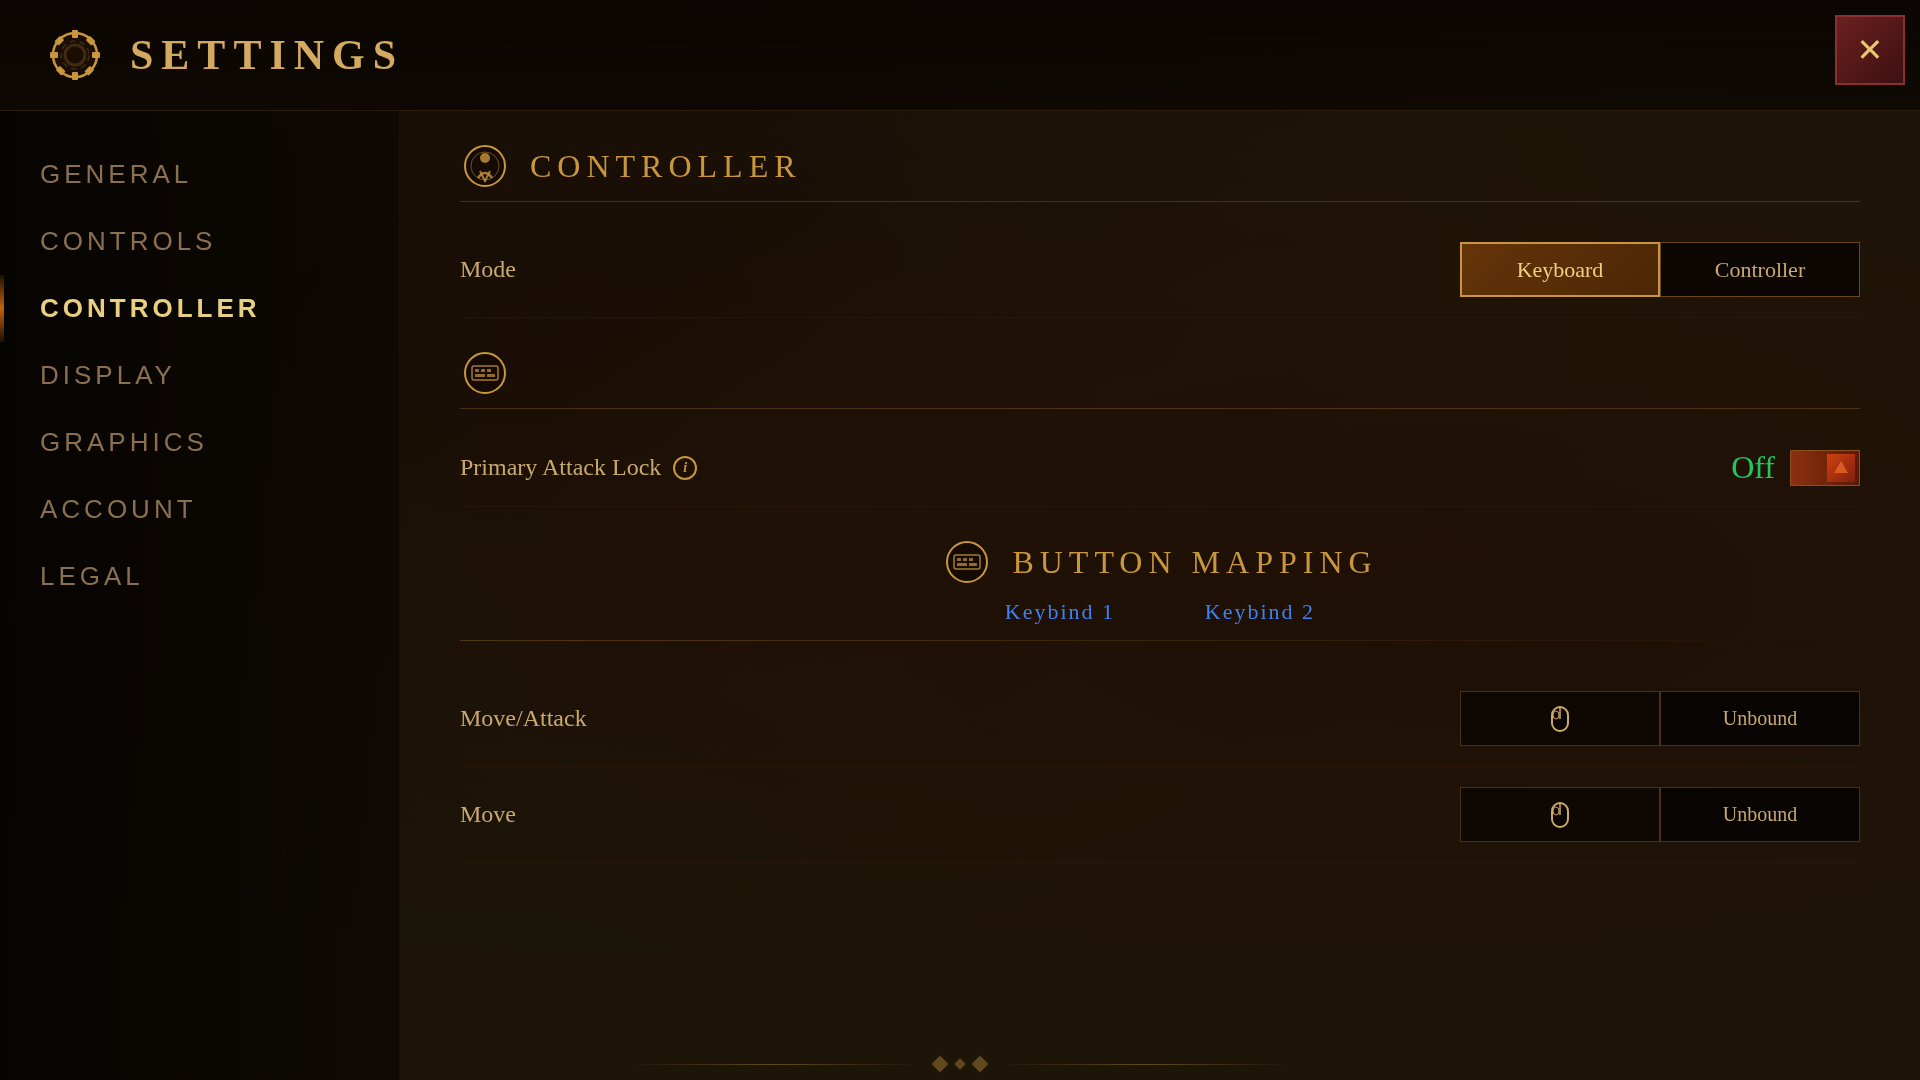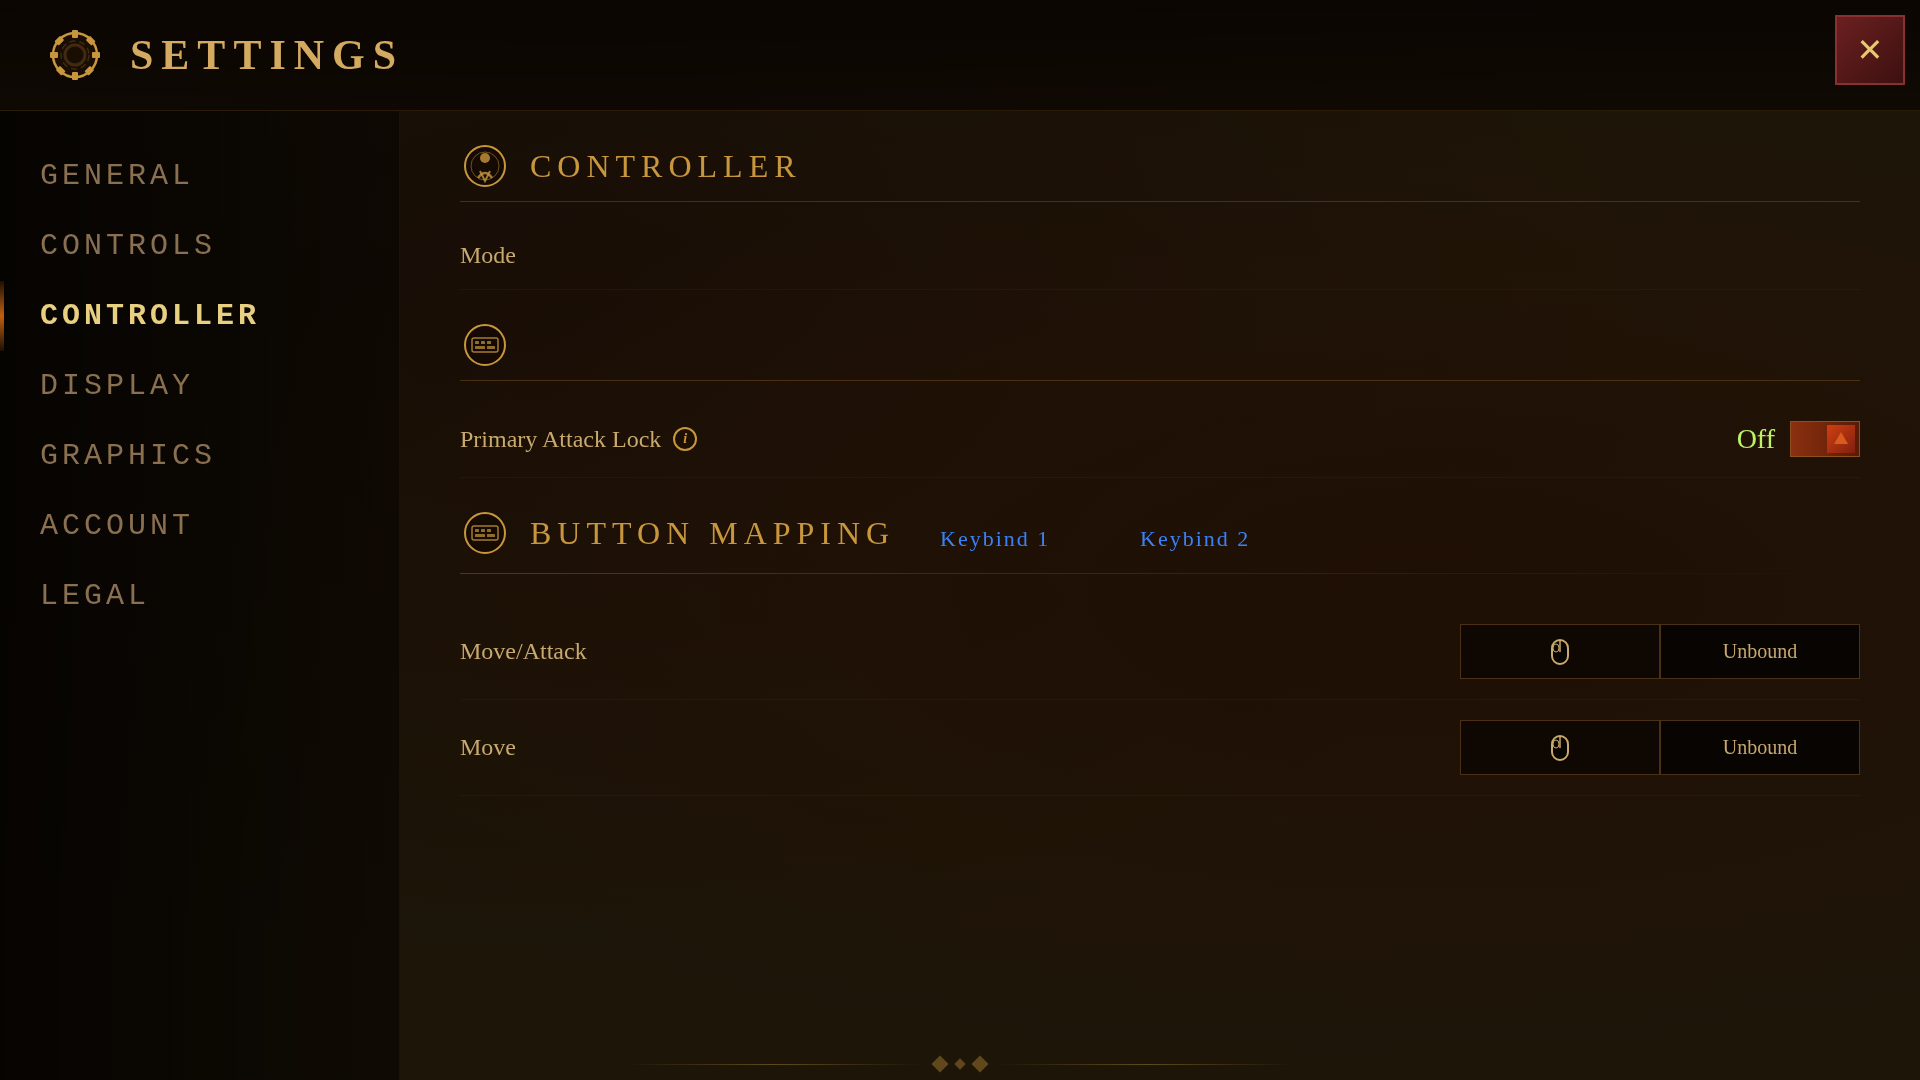--- a/index.html
+++ b/index.html
@@ -106,26 +106,26 @@
     
     .sidebar {
       width: 400px;
       padding: 30px 0;
       background: linear-gradient(to right, rgba(5,3,1,0.95), rgba(10,6,2,0.7));
       border-right: 1px solid rgba(80,50,20,0.3);
     }
 
     .nav-item {
       padding: 18px 40px;
-      font-size: 30px;
+      font-size: 26px;
       letter-spacing: 4px;
       color: #8a7050;
       text-transform: uppercase;
       cursor: pointer;
-      font-family: Liberation Mono, monospace;
+      font-family: Liberation Sans, sans-serif;
       position: relative;
     }
 
     .nav-item.active {
       color: #e8d080;
       font-weight: bold;
     }
 
     .nav-item.active::before {
       content: '';
@@ -233,22 +233,22 @@
     }
 
     
     .value-toggle {
       display: flex;
       align-items: center;
       gap: 15px;
     }
 
     .value-text {
-      font-size: 28px;
-      color: #bef264;
+      font-size: 32px;
+      color: #22c55e;
     }
 
     .toggle-switch {
       width: 70px;
       height: 36px;
       background: linear-gradient(to right, #8b3010, #5b1a05);
       border: 1px solid #8b5020;
       border-radius: 0;
       position: relative;
       cursor: pointer;
@@ -269,22 +269,23 @@
 
     
     .section-block {
       margin-bottom: 30px;
     }
 
     
     .mapping-header {
       display: flex;
       align-items: center;
-      justify-content: flex-start;
+      justify-content: space-between;
       padding-bottom: 15px;
+      flex-direction: column;
     }
 
     .mapping-cols {
       display: flex;
       gap: 0;
     }
 
     .mapping-col-label {
       width: 200px;
       text-align: center;
@@ -404,20 +405,24 @@
               <circle cx="23" cy="15" r="5" fill="#c8963c" opacity="0.8"></circle>
               <path d="M16 35 Q23 25 30 35" stroke="#c8963c" stroke-width="2.5" fill="none" opacity="0.8"></path>
               <path d="M18 28 L23 38 L28 28" stroke="#c8963c" stroke-width="2" fill="none" opacity="0.8"></path>
             </svg>
           </div>
           <span class="section-title">CONTROLLER</span>
         </div>
 
         <div class="setting-row">
           <span class="setting-label">Mode</span>
+          <div class="toggle-group">
+            <div class="toggle-btn active">Keyboard</div>
+            <div class="toggle-btn">Controller</div>
+          </div>
         </div>
       </div>
 
       <div class="section-block">
         <div class="section-header">
           <div class="section-icon">
             <svg width="46" height="46" viewBox="0 0 46 46" fill="none">
               <circle cx="23" cy="23" r="20" stroke="#c8963c" stroke-width="2" fill="rgba(20,10,2,0.8)"></circle>
 
               <rect x="10" y="16" width="26" height="14" rx="2" stroke="#c8963c" stroke-width="1.5" fill="none" opacity="0.8"></rect>

